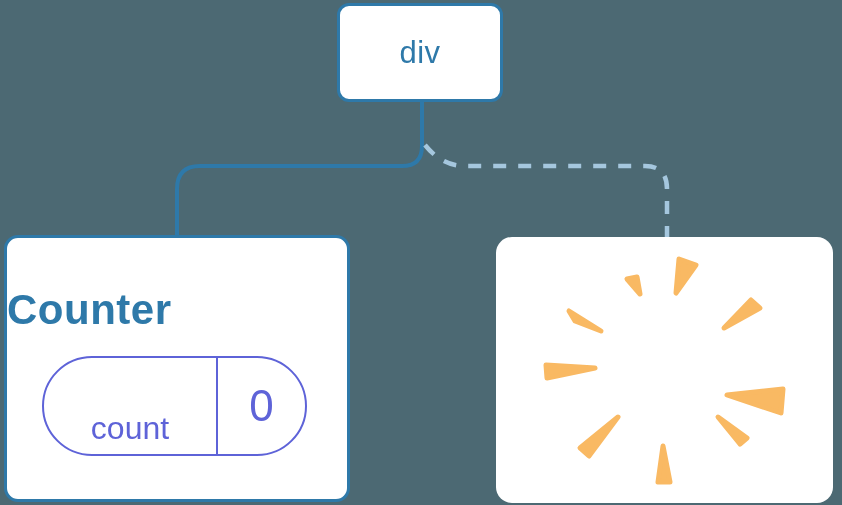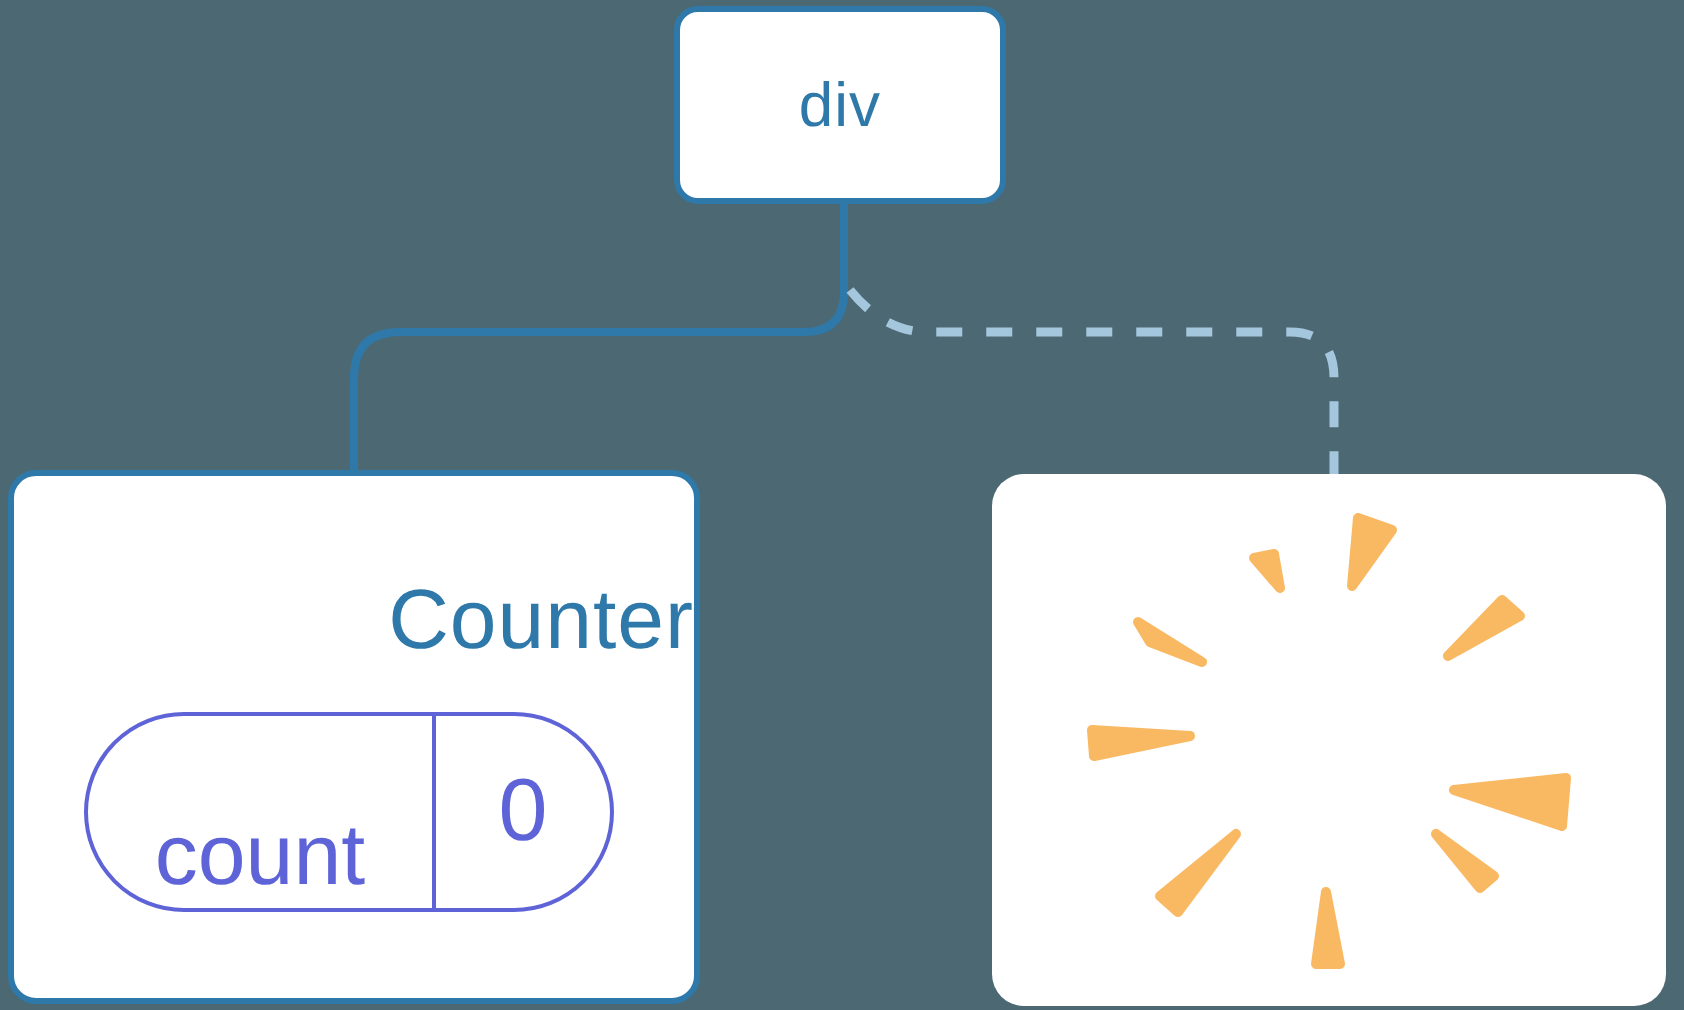--- a/index.html
+++ b/index.html
@@ -62,42 +62,42 @@
   }
   .node-counter {
     left: 4px; top: 235px;
     width: 346px; height: 267px;
     border: 3.5px solid var(--blue);
   }
   .counter-title {
     position: absolute;
     left: 0; right: 0;
     top: 48px;
-    text-align: right;
+    text-align: left;
     color: var(--blue);
     font-size: 42px;
-    font-weight: 400;
+    font-weight: 700;
     letter-spacing: 0.5px;
   }
   .state-pill {
     position: absolute;
     left: 35px; top: 118px;
     width: 265px; height: 100px;
     border: 2.5px solid var(--purple);
     border-radius: 50px;
     display: flex;
     align-items: stretch;
     color: var(--purple);
   }
   .state-key-cell {
     width: 172px;
     display: flex;
     align-items: center;
     justify-content: center;
-    font-size: 43px;
+    font-size: 32px;
     margin-top: 44px;
   }
   .state-divider {
     width: 0;
     border-left: 2.5px solid var(--purple);
   }
   .state-value-cell {
     flex: 1;
     display: flex;
     align-items: center;

